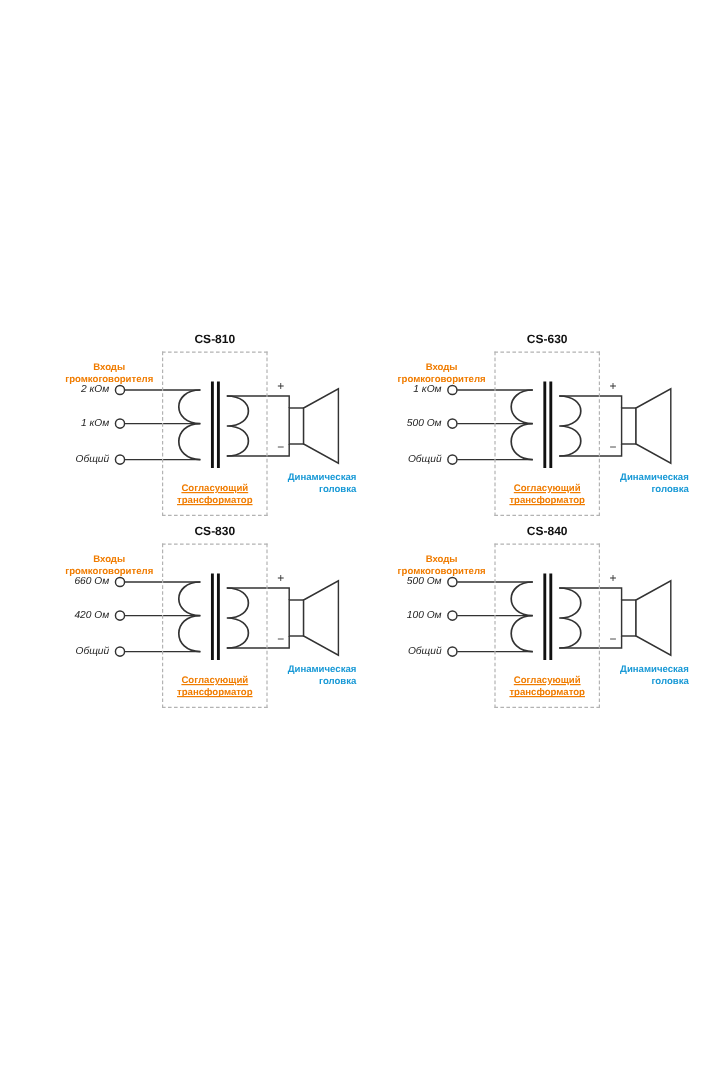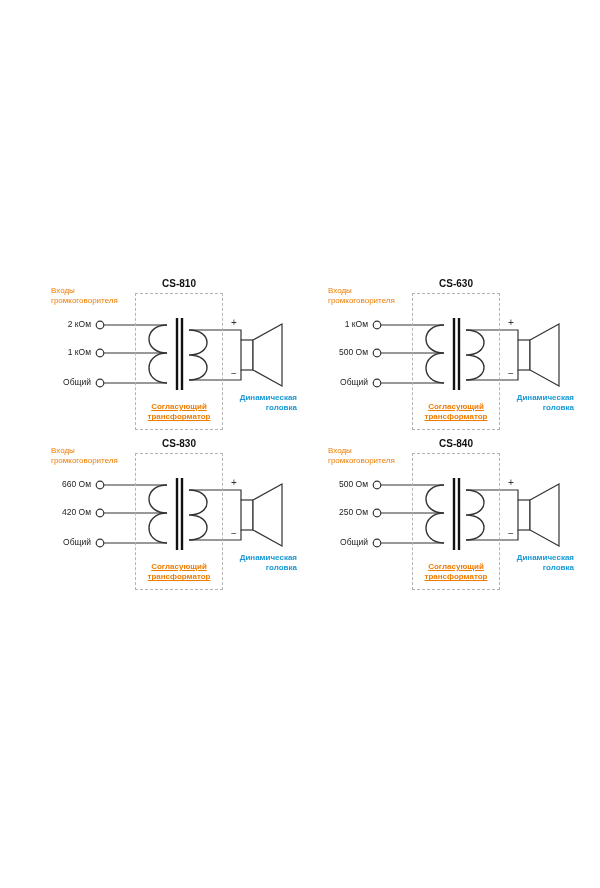--- a/index.html
+++ b/index.html
@@ -16,39 +16,41 @@
     background:#ffffff;
     overflow:hidden;
   }
   .cell{
     position:absolute;
     width:240px;
     height:165px;
   }
   .abs{position:absolute;}
   .inputs-header{
-    left:-4px; top:8px; width:80px;
+    left:-4px; top:23px; width:80px;
+    text-align:center;
     color:var(--orange);
-    font-weight:normal;
+    font-weight:bold;
     font-size:8px;
     line-height:1.3;
   }
   .cell-title{
     left:80px; top:0; width:88px;
     text-align:center;
     font-weight:bold;
     font-size:10px;
     color:#111111;
   }
   .term-label{
     left:0; width:36px;
     text-align:right;
     font-size:8.5px;
     color:#222222;
     line-height:11px;
+    font-style:italic;
   }
   .dashed-box{
     left:80px; top:15px; width:86px; height:135px;
     border:1px dashed #b3b3b3;
   }
   .polarity{
     font-size:10px;
     color:#333333;
     line-height:10px;
   }
@@ -246,21 +248,21 @@
     <div class="dashed-box abs"></div>
 
     <div class="cell-title abs">CS-840</div>
 
     <div class="inputs-header abs">
       <div>Входы</div>
       <div>громкоговорителя</div>
     </div>
 
     <div class="term-label abs" style="top:41px;">500 Ом</div>
-    <div class="term-label abs" style="top:69px;">250 Ом</div>
+    <div class="term-label abs" style="top:69px;">100 Ом</div>
     <div class="term-label abs" style="top:99px;">Общий</div>
 
     <div class="polarity abs" style="left:176px; top:40px;">+</div>
     <div class="polarity abs" style="left:176px; top:91px;">−</div>
 
     <div class="xfmr-label abs">
       <div>Согласующий</div>
       <div>трансформатор</div>
     </div>
 

